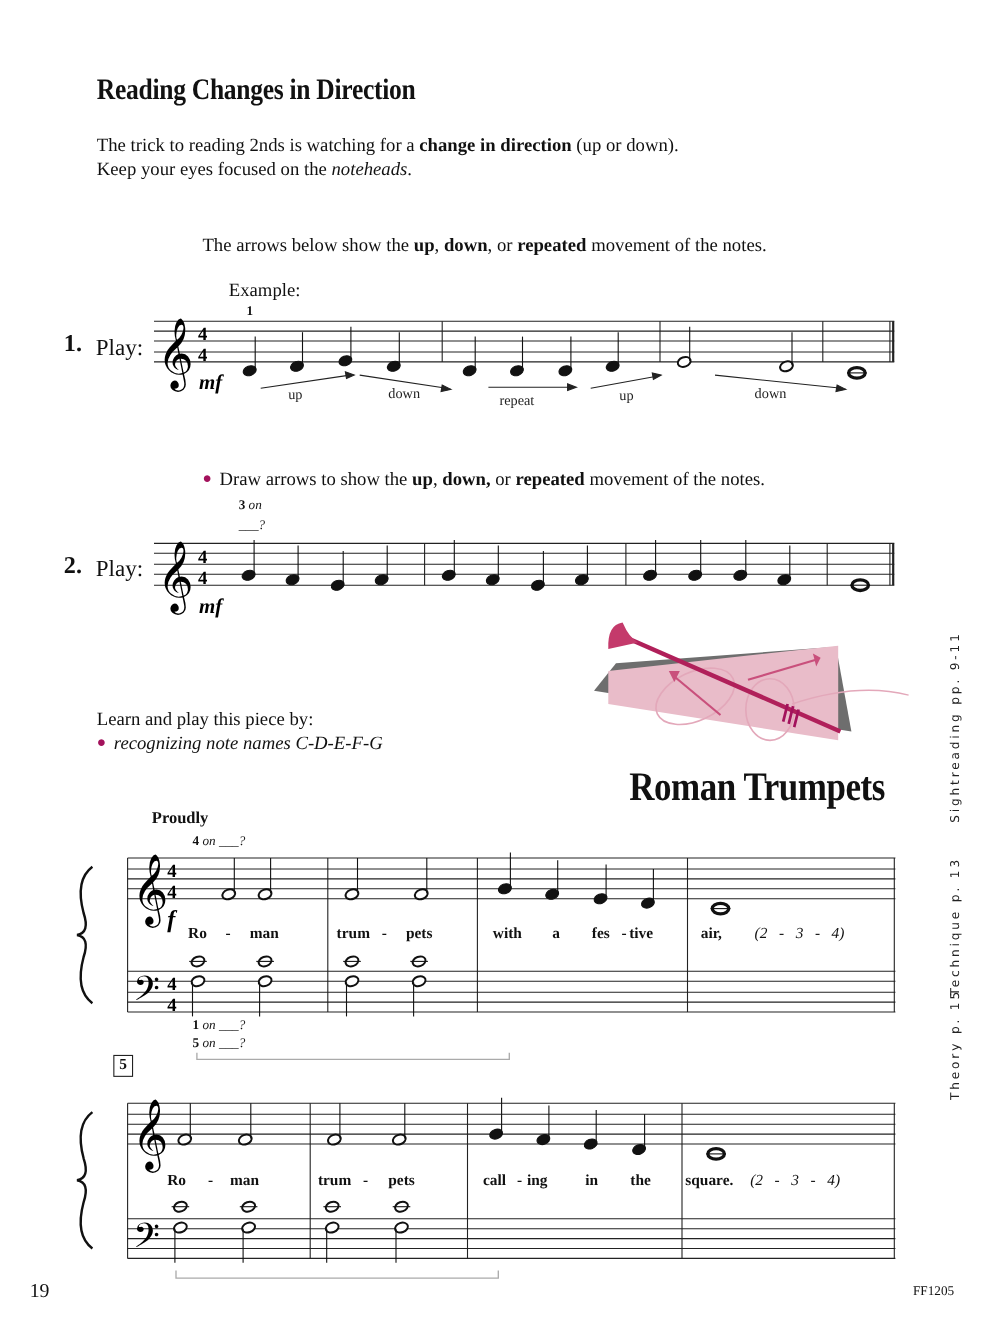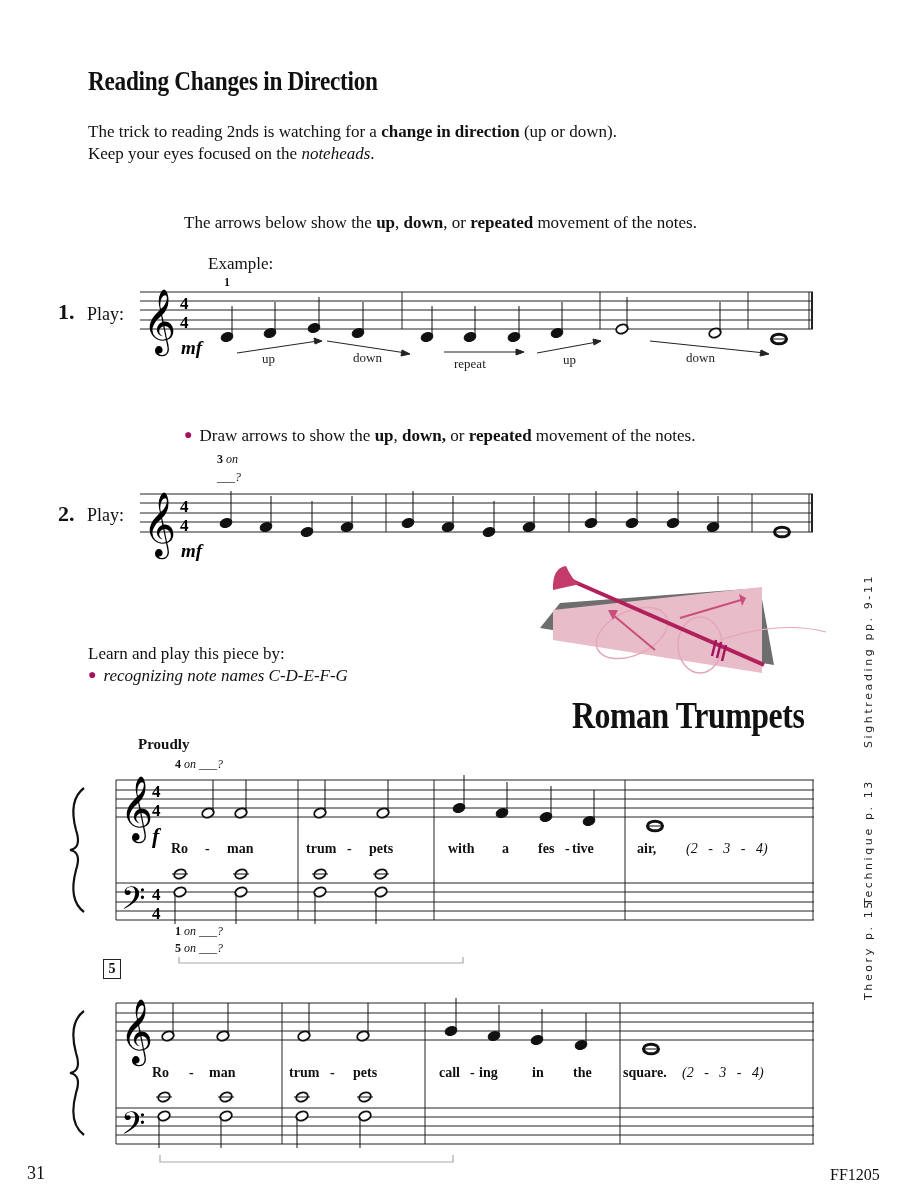--- a/index.html
+++ b/index.html
@@ -5,29 +5,29 @@
   html, body { margin: 0; padding: 0; background: #ffffff; }
   body { width: 900px; height: 1200px; position: relative; overflow: hidden;
          font-family: "Liberation Serif", "DejaVu Serif", serif; color: #111; }
   .abs { position: absolute; }
   .title { left: 88px; top: 66px; font-size: 27px; font-weight: bold; letter-spacing: -0.3px;
            transform: scaleX(0.86); transform-origin: left top; white-space: nowrap; }
   .intro { left: 88px; top: 121px; font-size: 17px; line-height: 22px; }
   .instr { font-size: 17px; white-space: nowrap; }
   .ex-label { left: 184px; top: 254px; font-size: 17px; margin-left: 24px; }
   .ex-num { font-size: 22px; font-weight: bold; }
-  .play-label { font-size: 18px; }
+  .play-label { font-size: 21px; }
   .bullet { color: #a3125c; font-size: 14px; margin-right: 7px; position: relative; top: -2px; }
   .learn { left: 88px; top: 641px; font-size: 17px; line-height: 25px; }
   .piece-title { left: 572px; top: 694px; font-size: 37px; font-weight: bold; white-space: nowrap;
                  transform: scaleX(0.86); transform-origin: left top; letter-spacing: -0.5px; }
   .side { font-family: "DejaVu Sans", sans-serif; font-size: 11px; letter-spacing: 2.6px; color: #222;
           transform: rotate(-90deg); transform-origin: left top; white-space: nowrap; }
   .footer-l { left: 27px; top: 1163px; font-size: 18px; }
-  .footer-r { left: 830px; top: 1166px; font-size: 16px; }
+  .footer-r { left: 830px; top: 1166px; font-size: 12px; }
   .tempo { left: 138px; top: 736px; font-size: 15px; font-weight: bold; }
   .fing { font-size: 12px; }
   .fing i { font-style: italic; text-align: center; }
   .measure-box { left: 103px; top: 959px; width: 16px; height: 18px; border: 1px solid #222;
                  font-size: 14px; font-weight: bold; text-align: center; line-height: 18px; }
   svg text { font-family: "Liberation Serif", "DejaVu Serif", serif; }
 </style>
 </head>
 <body>
 
@@ -374,14 +374,14 @@
 </div>
 <div class="abs fing" style="left:175px; top:941px;">
   <b>5</b> <i>on</i> <i>___?</i>
 </div>
 <div class="abs measure-box">5</div>
 
 <div class="abs side" style="left:862px; top:748px;">Sightreading pp. 9-11</div>
 <div class="abs side" style="left:862px; top:905px;">Technique p. 13</div>
 <div class="abs side" style="left:862px; top:1000px;">Theory p. 15</div>
 
-<div class="abs footer-l">31</div>
+<div class="abs footer-l">19</div>
 <div class="abs footer-r">FF1205</div>
 
 </body></html>

